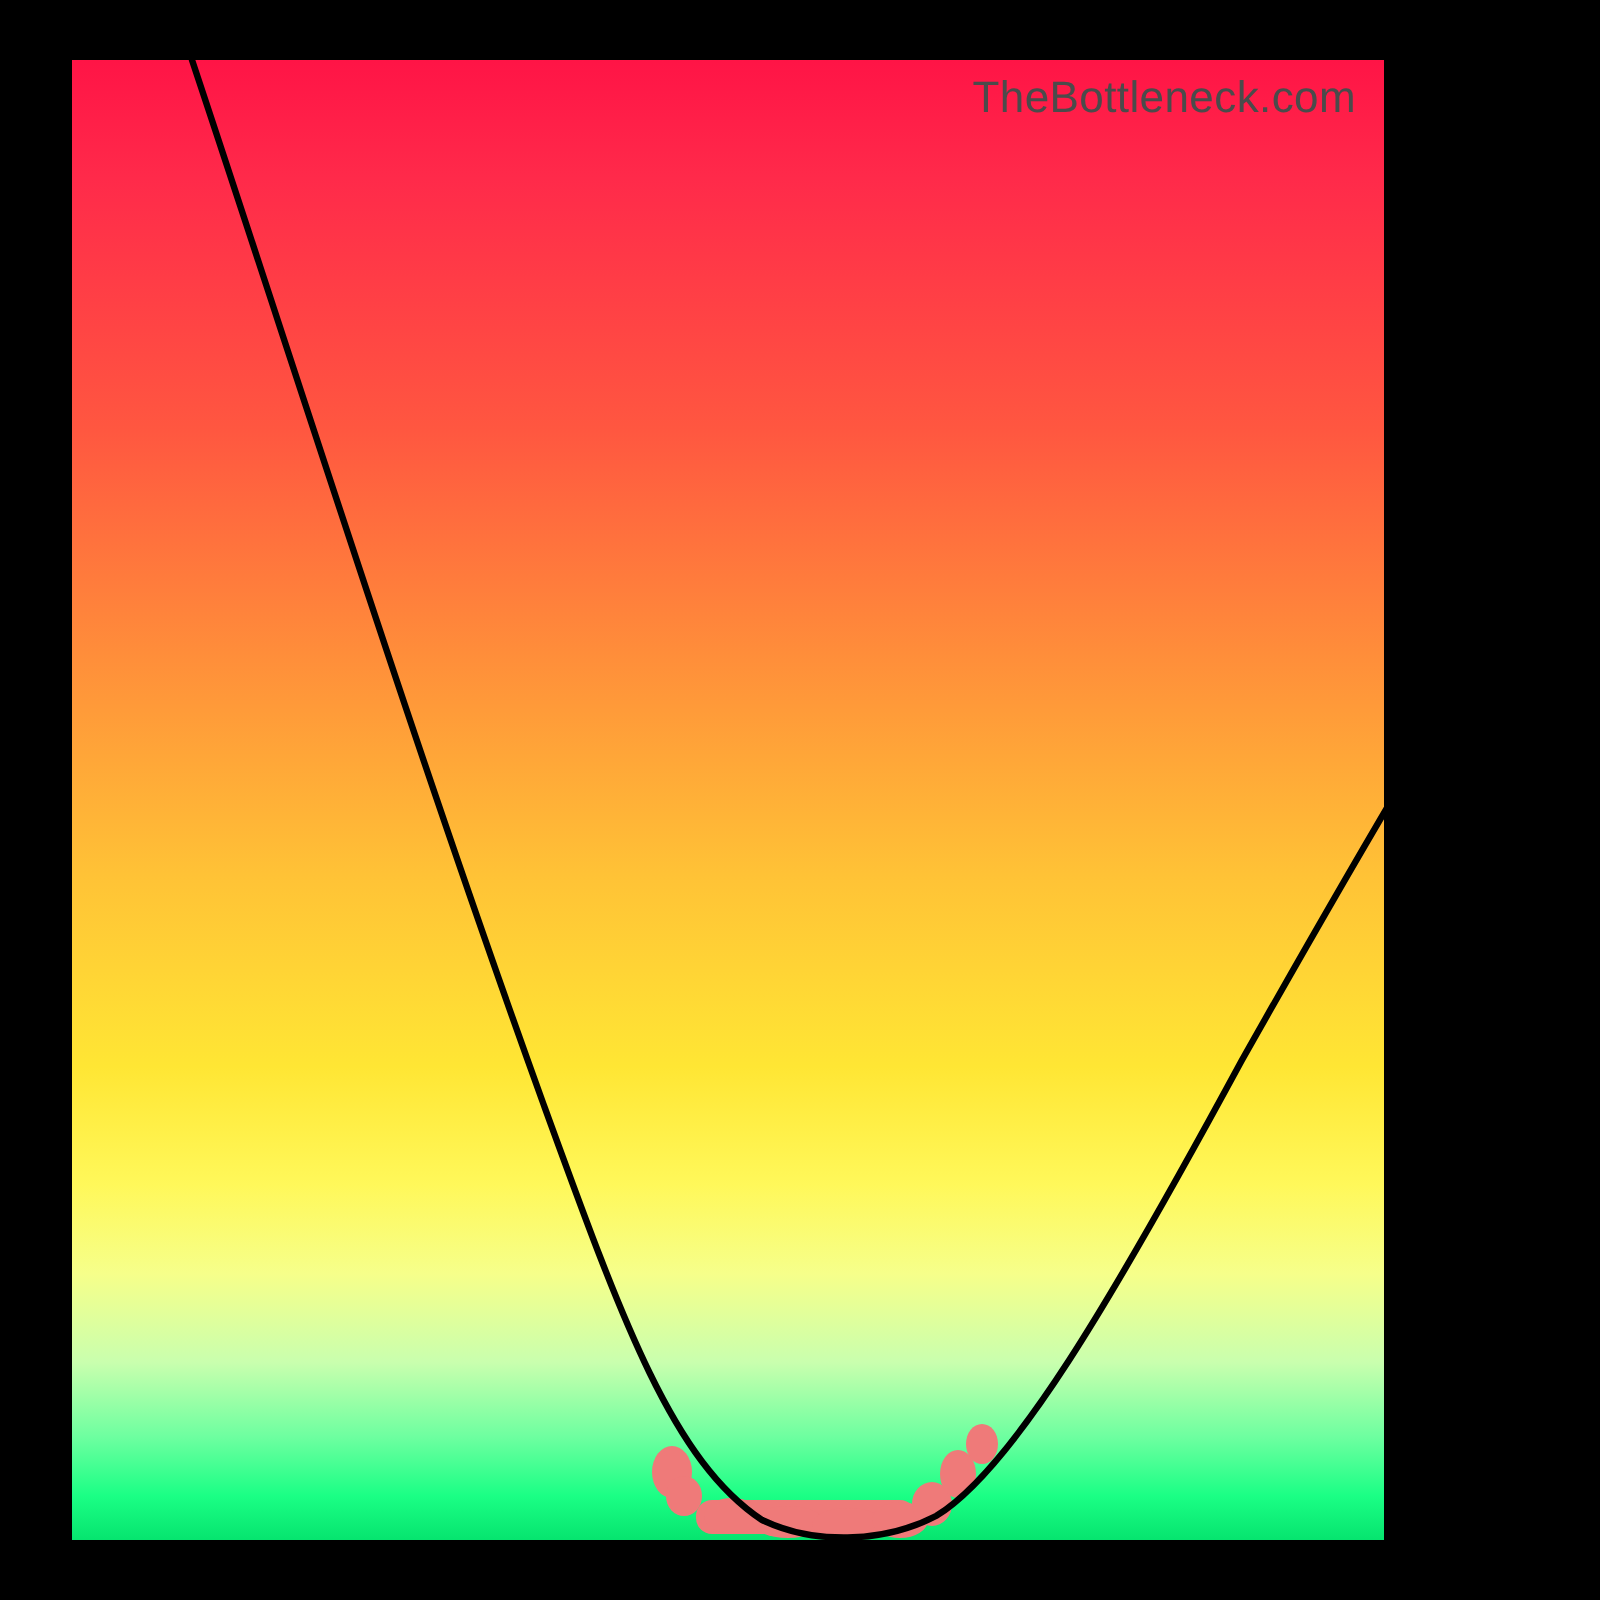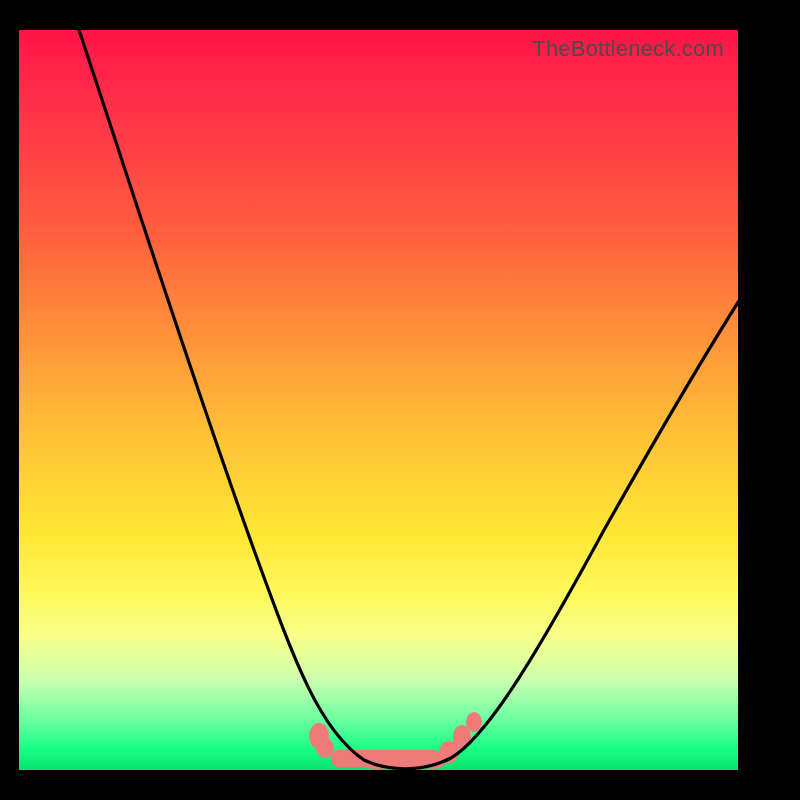--- a/index.html
+++ b/index.html
@@ -12,23 +12,23 @@
     overflow: hidden;
   }
   .frame {
     position: relative;
     width: 800px;
     height: 800px;
     background: #000;
   }
   .plot {
     position: absolute;
-    left: 19px;
+    left: 36px;
     top: 30px;
-    width: 719px;
+    width: 656px;
     height: 740px;
     
     background: linear-gradient(
       to bottom,
       #ff1446 0%,
       #ff2a4a 8%,
       #ff5740 25%,
       #ff8d3a 40%,
       #ffc236 55%,
       #ffe634 68%,

